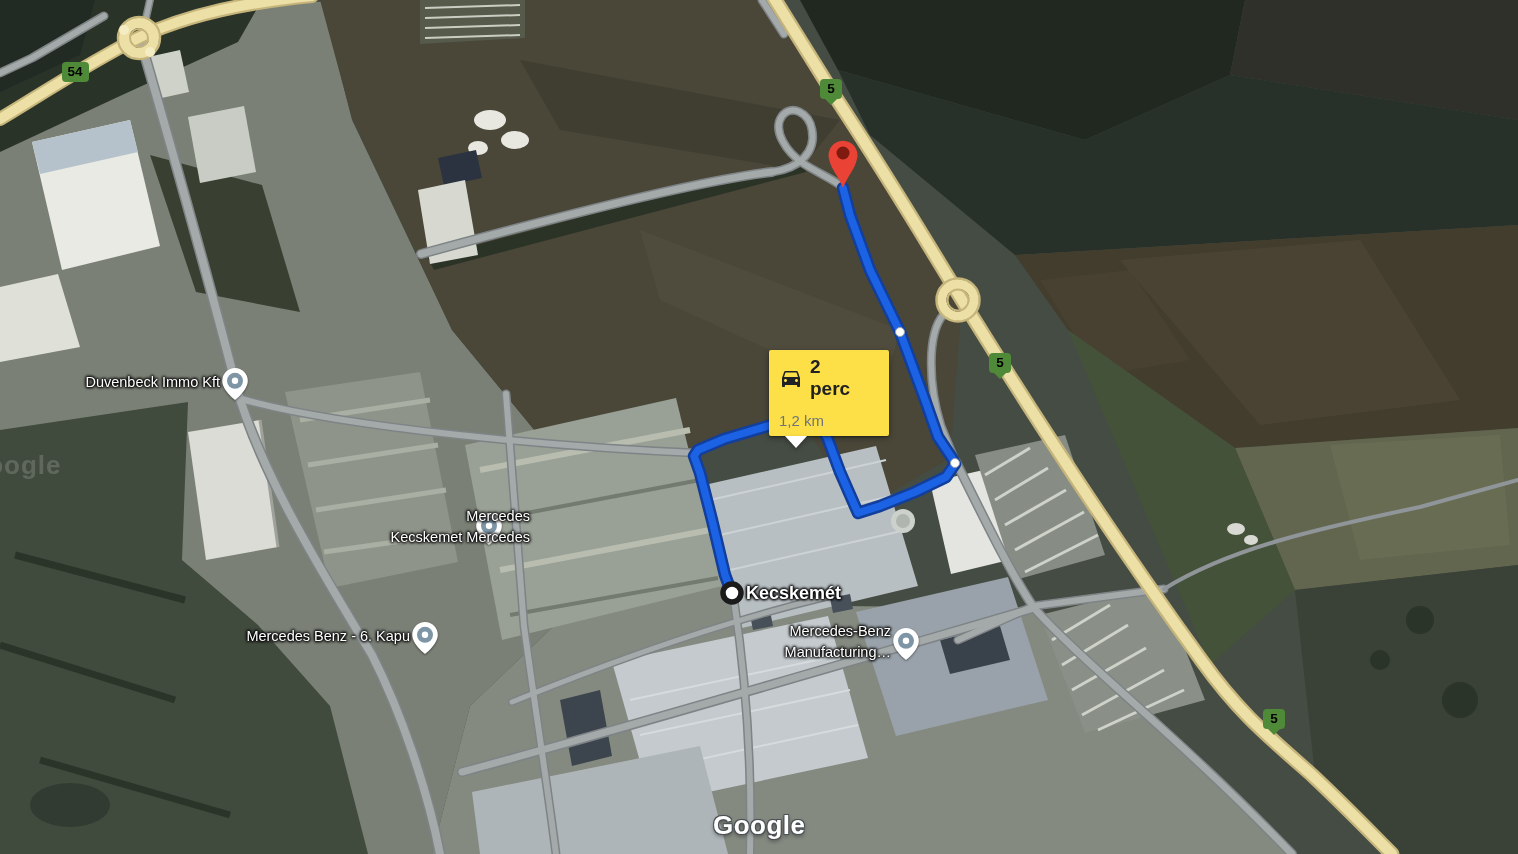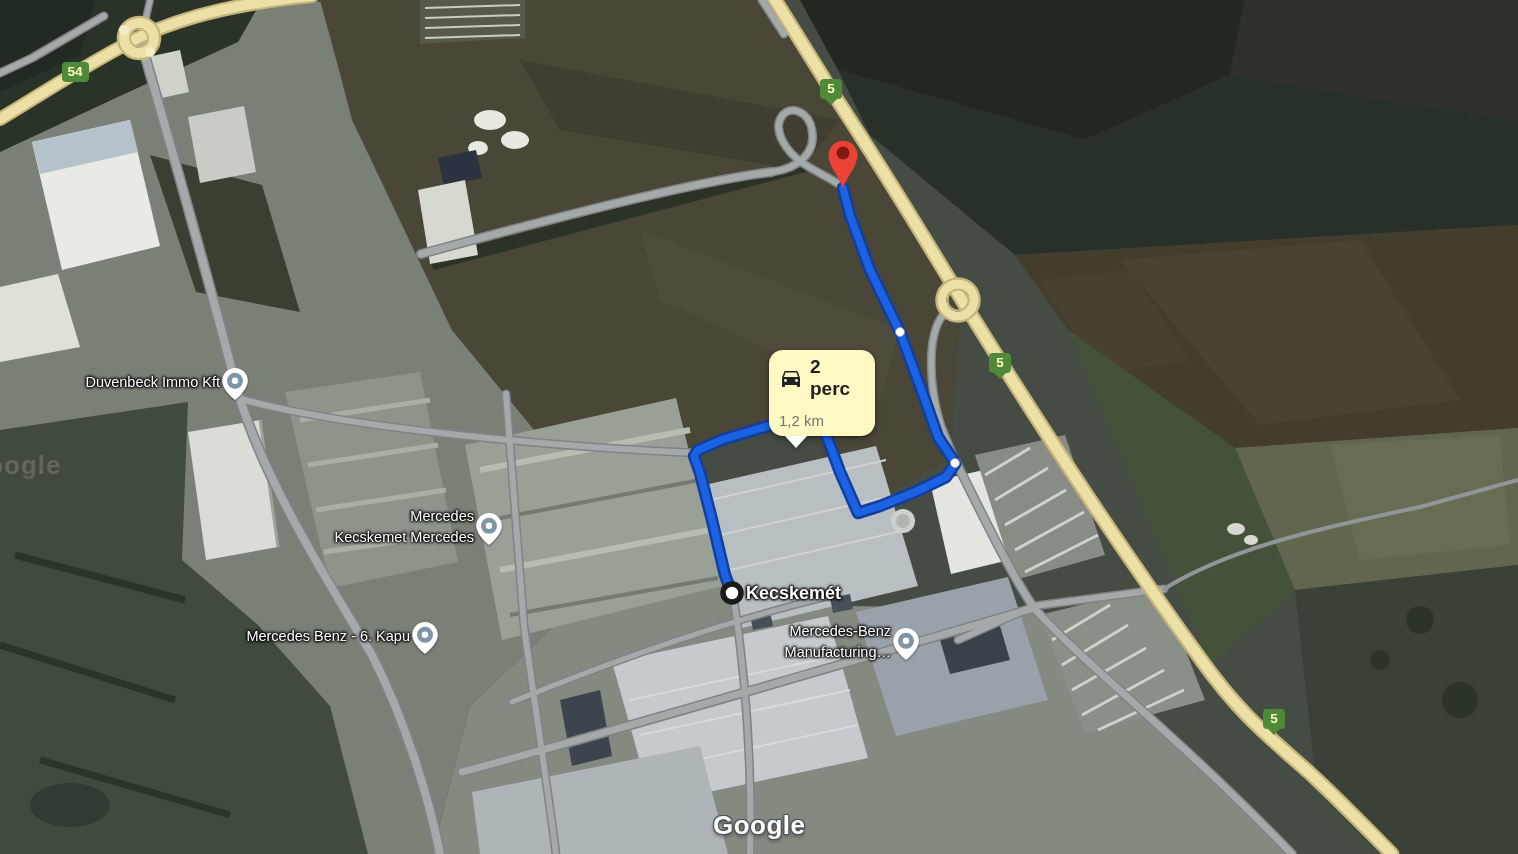--- a/index.html
+++ b/index.html
@@ -8,28 +8,28 @@
   #basemap{position:absolute;left:0;top:0;}
   
   .label{position:absolute;color:#ffffff;white-space:nowrap;
          font:400 14.5px/21px "Liberation Sans",sans-serif;text-align:right;
          text-shadow:0 1px 3px rgba(0,0,0,.95),0 -1px 3px rgba(0,0,0,.9),
                      1px 0 3px rgba(0,0,0,.9),-1px 0 3px rgba(0,0,0,.9),0 0 2px #000;}
   .label.city{font-weight:700;font-size:18px;line-height:20px;text-align:left;}
   
   .poi{position:absolute;width:26px;height:32px;filter:drop-shadow(0 1px 1px rgba(0,0,0,.45));}
   
-  .shield{position:absolute;color:#fef9c3;font:700 13.5px/20px "Liberation Sans",sans-serif;
+  .shield{position:absolute;color:#000000;font:700 13.5px/20px "Liberation Sans",sans-serif;
           text-align:center;border-radius:4px;}
   .shield .pt{position:absolute;left:50%;top:100%;margin-left:-6px;width:0;height:0;
           border:6px solid transparent;border-bottom:0;}
   
-  .bubble{position:absolute;background:#fef9c3;border-radius:14px;width:86px;
+  .bubble{position:absolute;background:#fde047;border-radius:2px;width:86px;
           box-shadow:0 1px 2px rgba(0,0,0,.35),0 2px 6px rgba(0,0,0,.35);
-          padding:6px 10px 6px 10px;z-index:6;}
+          padding:6px 24px 6px 10px;z-index:6;}
   .brow{display:flex;align-items:center;gap:7px;}
   .bdur{font:700 19px/22px "Liberation Sans",sans-serif;color:#202124;}
   .bdist{font:400 15px/18px "Liberation Sans",sans-serif;color:#70757a;margin-top:12px;}
   .bptr{position:absolute;left:16px;top:100%;width:0;height:0;
         border:11px solid transparent;border-bottom:0;border-top:12px solid #fff;
         filter:drop-shadow(0 2px 2px rgba(0,0,0,.3));}
   
   .glogo{position:absolute;color:#fff;font:700 26px/30px "Liberation Sans",sans-serif;
          letter-spacing:.5px;
          text-shadow:-1px -1px 0 #4c5256,1px -1px 0 #4c5256,-1px 1px 0 #4c5256,
@@ -227,21 +227,21 @@
       <circle cx="12" cy="12" r="3" fill="#ffffff"></circle>
         </svg></div>
       <div class="label" style="right: 1298px; top: 371.5px;">
         <div>Duvenbeck Immo Kft</div>
       </div>
       <div class="poi" style="left: 476px; top: 513px;"><svg width="26" height="32" viewBox="0 0 24 30">
       <path d="M12 0 C5.4 0 0 5.4 0 12 C0 21 12 30 12 30 C12 30 24 21 24 12 C24 5.4 18.6 0 12 0 Z" fill="#ffffff"></path>
       <circle cx="12" cy="12" r="7.5" fill="#7e95a5"></circle>
       <circle cx="12" cy="12" r="3" fill="#ffffff"></circle>
         </svg></div>
-      <div class="label" style="right: 1044px; top: 506px;">
+      <div class="label" style="right: 988px; top: 506px;">
         <div>Mercedes</div>
         <div>Kecskemet Mercedes</div>
       </div>
       <div class="poi" style="left: 412px; top: 622px;"><svg width="26" height="32" viewBox="0 0 24 30">
       <path d="M12 0 C5.4 0 0 5.4 0 12 C0 21 12 30 12 30 C12 30 24 21 24 12 C24 5.4 18.6 0 12 0 Z" fill="#ffffff"></path>
       <circle cx="12" cy="12" r="7.5" fill="#7e95a5"></circle>
       <circle cx="12" cy="12" r="3" fill="#ffffff"></circle>
         </svg></div>
       <div class="label" style="right: 1108px; top: 625.5px;">
         <div>Mercedes Benz - 6. Kapu</div>

